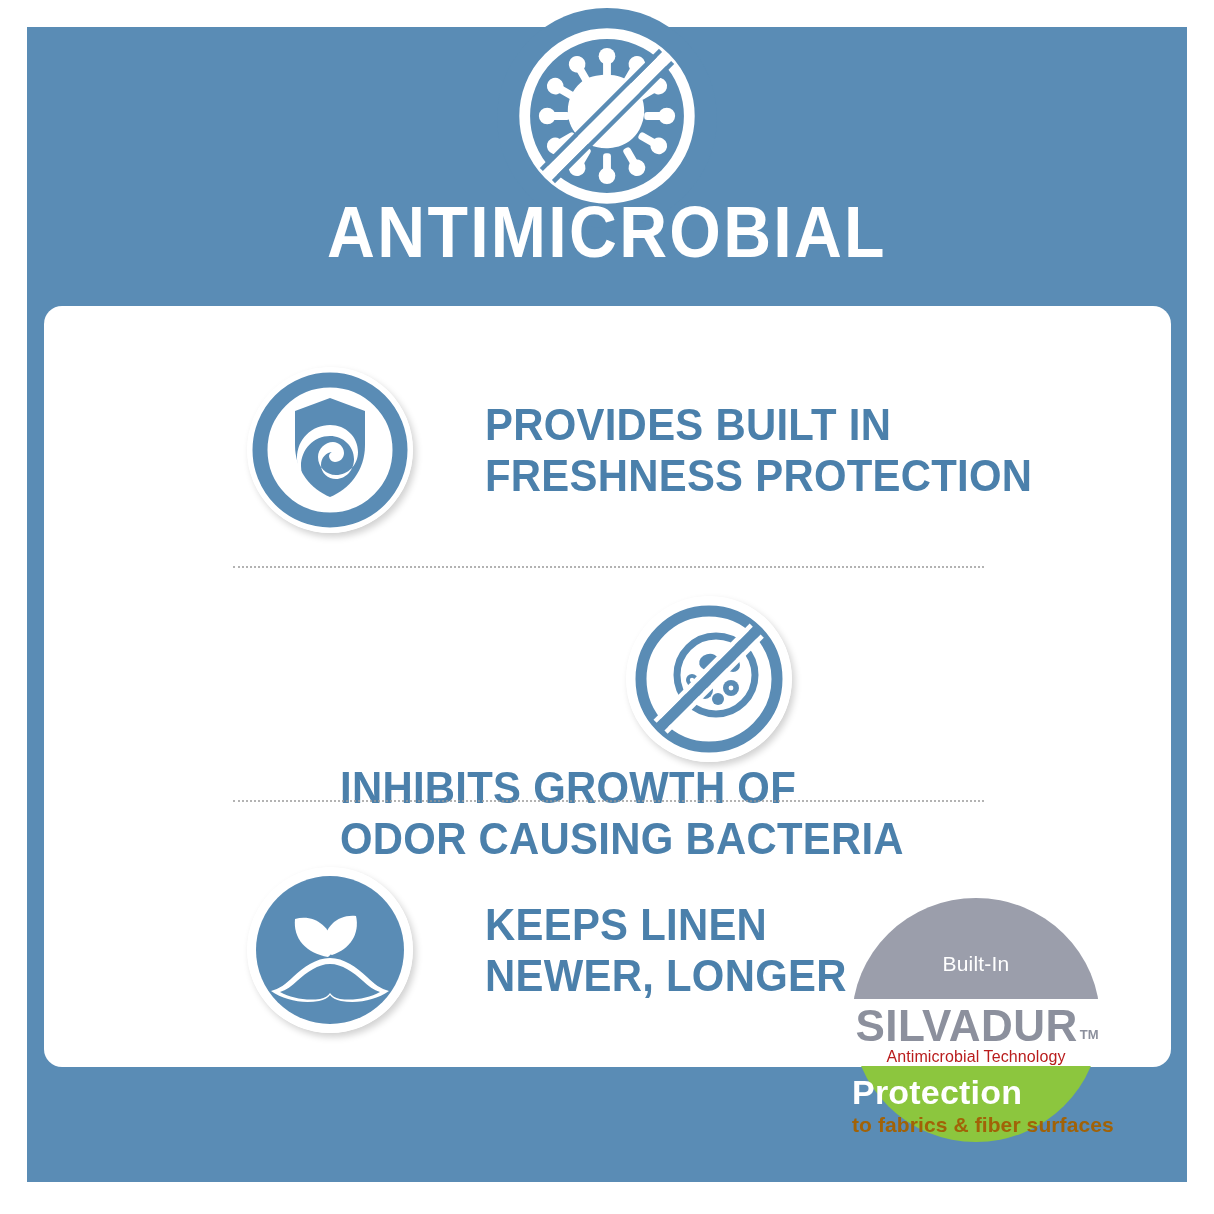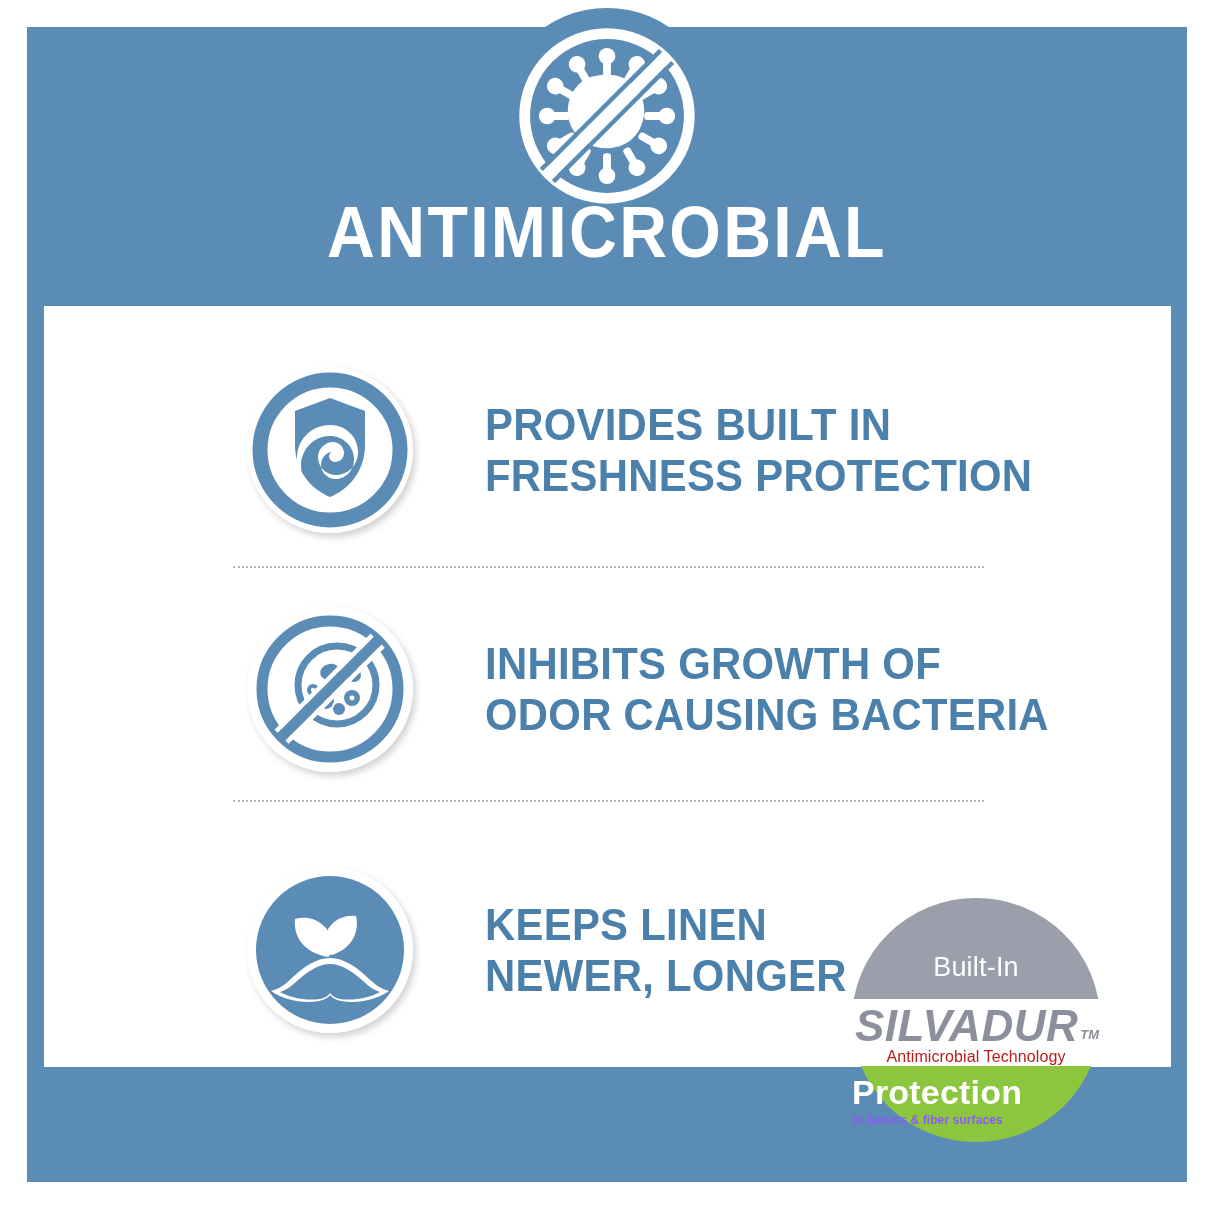--- a/index.html
+++ b/index.html
@@ -71,33 +71,34 @@
   }
 
   
   .card {
     position: absolute;
     left: 44px;
     top: 306px;
     width: 1127px;
     height: 761px;
     background: #ffffff;
+    border-radius: 18px;
   }
 
   
   .feature-row {
     position: absolute;
     left: 0;
     width: 100%;
     height: 200px;
     display: flex;
     align-items: center;
   }
   .row-1 { top: 44px; }
-  .row-2 { top: 283px; }
+  .row-2 { top: 290px; flex-direction: column; }
   .row-3 { top: 544px; }
 
   .feature-icon {
     position: relative;
     flex: 0 0 auto;
     width: 166px;
     height: 166px;
     margin-left: 203px;
     border-radius: 50%;
     background: #ffffff;
@@ -173,37 +174,36 @@
     background: #8cc63e;
   }
 
   .badge-builtin {
     position: absolute;
     left: 0;
     top: 22%;
     width: 100%;
     text-align: center;
     color: #ffffff;
-    font-size: 27px;
+    font-size: 21px;
     font-weight: normal;
     letter-spacing: 0.2px;
   }
   .badge-name {
     position: absolute;
     left: 0;
     top: 43.5%;
     width: 100%;
     text-align: center;
     color: #8c909d;
     font-size: 44px;
     font-weight: bold;
     letter-spacing: 0.5px;
     line-height: 1;
     white-space: nowrap;
-    font-style: italic;
   }
   .badge-name .tm {
     font-size: 13px;
     font-weight: bold;
     vertical-align: baseline;
     position: relative;
     top: -2px;
     left: 2px;
     letter-spacing: 0;
   }
@@ -230,23 +230,23 @@
     font-weight: bold;
     letter-spacing: 0.2px;
     line-height: 1.05;
     white-space: nowrap;
   }
   .badge-protection-sub {
     position: absolute;
     left: 0;
     top: 88%;
     width: 100%;
-    text-align: left;
-    color: #8b5cf6;
-    font-size: 12px;
+    text-align: center;
+    color: #a16207;
+    font-size: 21px;
     font-weight: bold;
     letter-spacing: 0.1px;
     white-space: nowrap;
   }
 </style>
 </head>
 <body>
 
 <div class="canvas">
 

